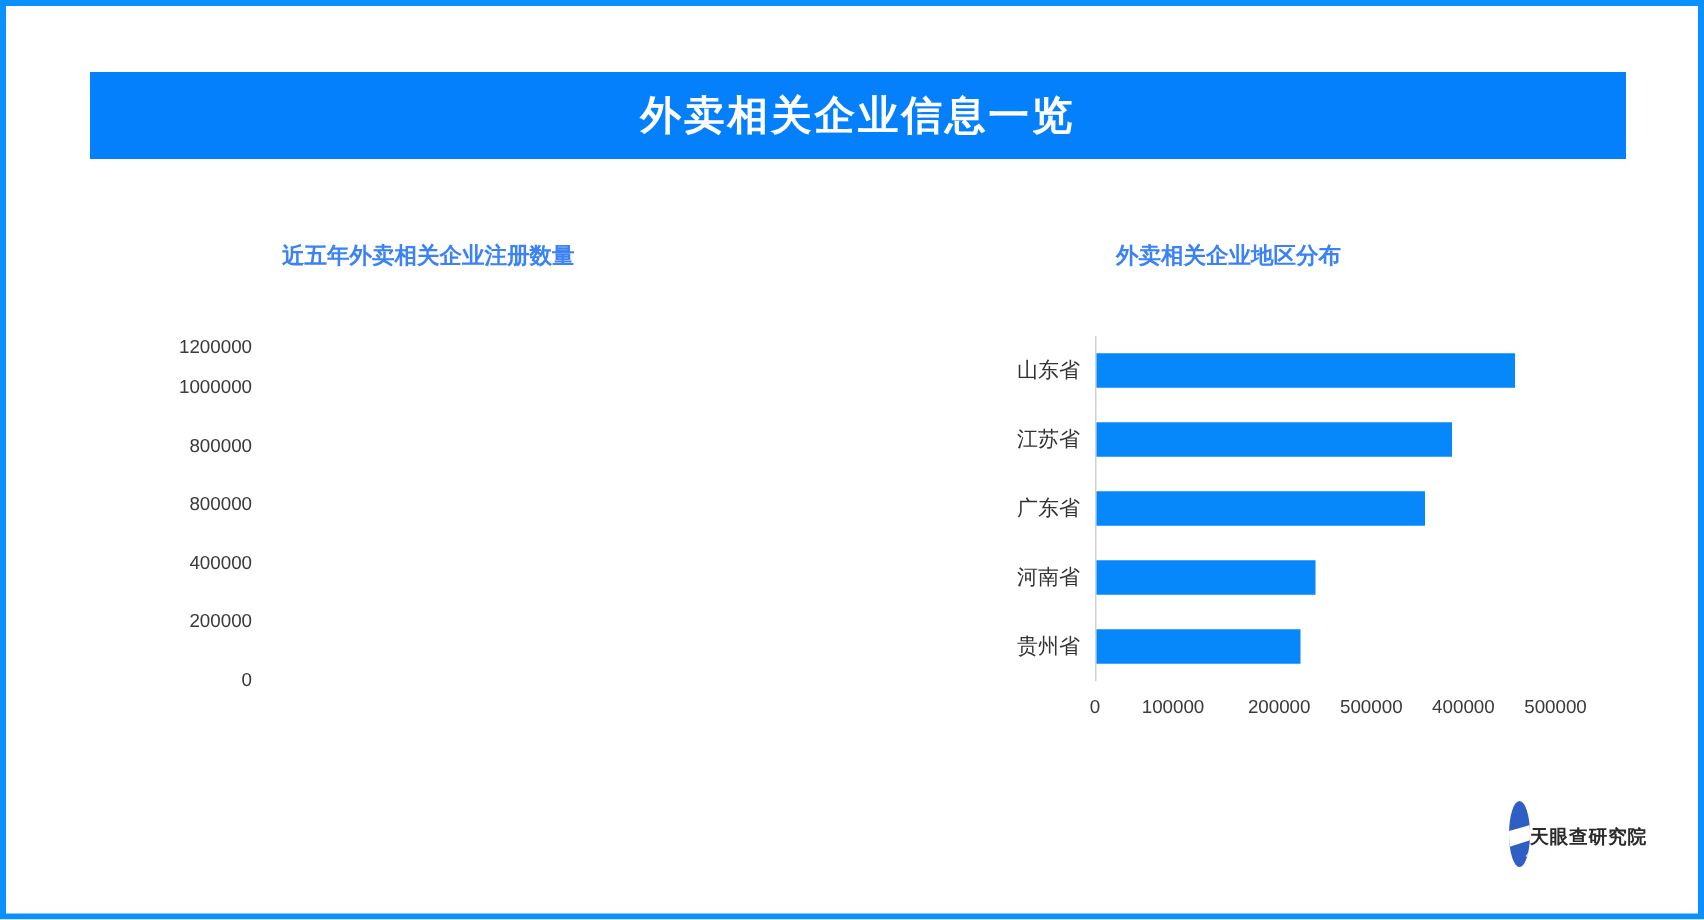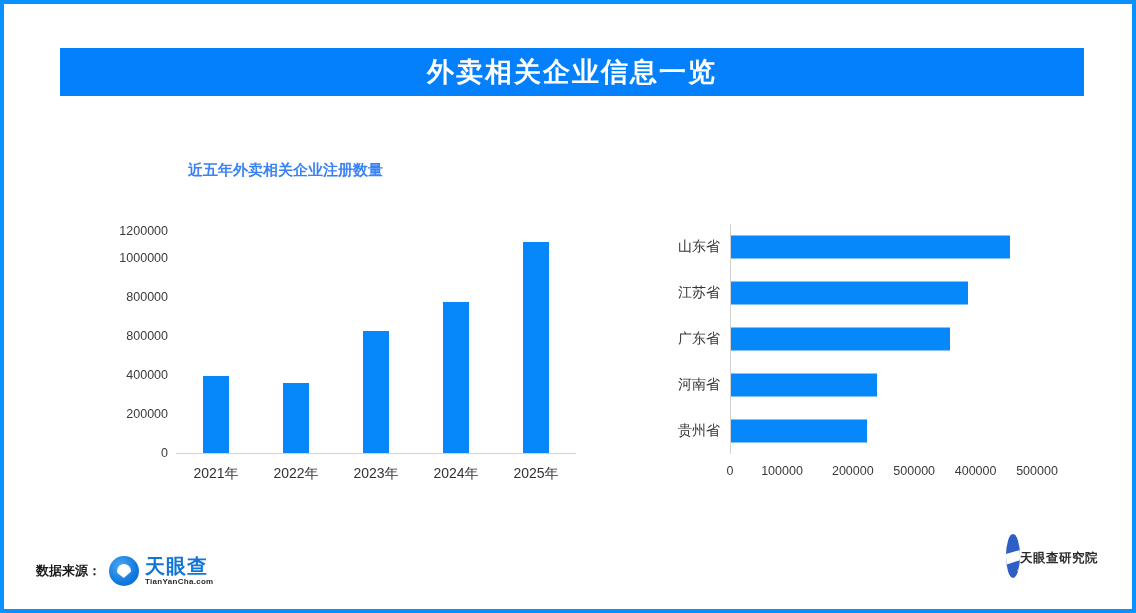--- a/index.html
+++ b/index.html
@@ -21,21 +21,21 @@
     border: 4px solid #0a90ff;
     overflow: hidden;
   }
 
   
   #banner {
     position: absolute;
     left: 56px;
     top: 44px;
     width: 1024px;
-    height: 48px;
+    height: 58px;
     background: #0580fc;
     display: flex;
     align-items: center;
     justify-content: center;
   }
   #banner-title {
     color: #ffffff;
     font-size: 27px;
     font-weight: bold;
     letter-spacing: 2px;
@@ -272,47 +272,25 @@
     <div id="vchart">
       <div id="v-ylabels">
           <div class="v-ylabel" style="top: 234px;">0</div>
           <div class="v-ylabel" style="top: 195px;">200000</div>
           <div class="v-ylabel" style="top: 156px;">400000</div>
           <div class="v-ylabel" style="top: 117px;">800000</div>
           <div class="v-ylabel" style="top: 78px;">800000</div>
           <div class="v-ylabel" style="top: 39px;">1000000</div>
           <div class="v-ylabel" style="top: 12px;">1200000</div>
         </div>
-      <div id="v-plot">
-        <div id="v-baseline"></div>
-      <div class="v-bar-slot" style="left: 0px; width: 80px;">
-            <div class="v-bar" style="height: 77.025px; background: rgb(6, 136, 250);"></div>
-          </div>
-          <div class="v-xlabel" style="left: 0px; width: 80px;">2021年</div>
-          <div class="v-bar-slot" style="left: 80px; width: 80px;">
-            <div class="v-bar" style="height: 69.81px; background: rgb(6, 136, 250);"></div>
-          </div>
-          <div class="v-xlabel" style="left: 80px; width: 80px;">2022年</div>
-          <div class="v-bar-slot" style="left: 160px; width: 80px;">
-            <div class="v-bar" style="height: 121.875px; background: rgb(6, 136, 250);"></div>
-          </div>
-          <div class="v-xlabel" style="left: 160px; width: 80px;">2023年</div>
-          <div class="v-bar-slot" style="left: 240px; width: 80px;">
-            <div class="v-bar" style="height: 150.54px; background: rgb(6, 136, 250);"></div>
-          </div>
-          <div class="v-xlabel" style="left: 240px; width: 80px;">2024年</div>
-          <div class="v-bar-slot" style="left: 320px; width: 80px;">
-            <div class="v-bar" style="height: 210.6px; background: rgb(6, 136, 250);"></div>
-          </div>
-          <div class="v-xlabel" style="left: 320px; width: 80px;">2025年</div>
-        </div>
     </div>
   </div>
 
   <div class="panel" id="panel-right">
+    <div class="chart-title" id="title-right">外卖相关企业地区分布</div>
 
     <div id="hchart">
       <div id="h-cats">
           <div class="h-cat" style="top: 23px;">山东省</div>
           <div class="h-cat" style="top: 69px;">江苏省</div>
           <div class="h-cat" style="top: 115px;">广东省</div>
           <div class="h-cat" style="top: 161px;">河南省</div>
           <div class="h-cat" style="top: 207px;">贵州省</div>
         </div>
       <div id="h-plot">
@@ -325,29 +303,19 @@
           <div class="h-xlabel" style="left: 0px;">0</div>
           <div class="h-xlabel" style="left: 52px;">100000</div>
           <div class="h-xlabel" style="left: 122.8px;">200000</div>
           <div class="h-xlabel" style="left: 184.2px;">500000</div>
           <div class="h-xlabel" style="left: 245.6px;">400000</div>
           <div class="h-xlabel" style="left: 307px;">500000</div>
         </div>
     </div>
   </div>
 
-  <div id="footer-source">
-    <span id="source-label">数据来源：</span>
-    <span id="tyc-logo">
-      <span id="tyc-mark"></span>
-      <span id="tyc-words">
-        <span id="tyc-cn">天眼查</span>
-        <span id="tyc-en">TianYanCha.com</span>
-      </span>
-    </span>
-  </div>
 
   <div id="footer-brand">
     <div id="brand-mark"></div>
     <div id="brand-name">天眼查研究院</div>
   </div>
 
 </div>
 
 </body></html>

